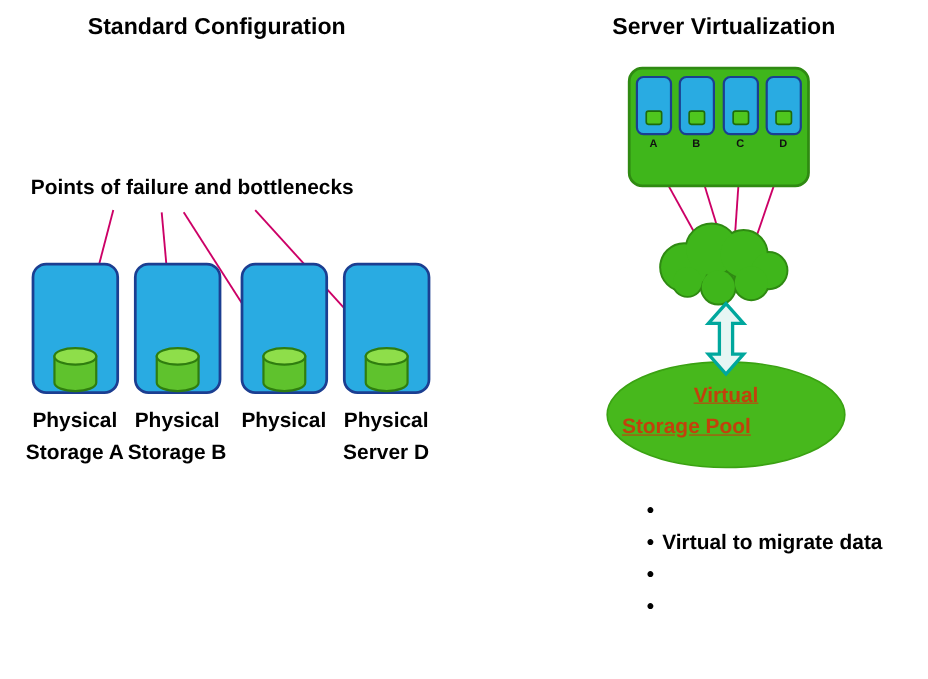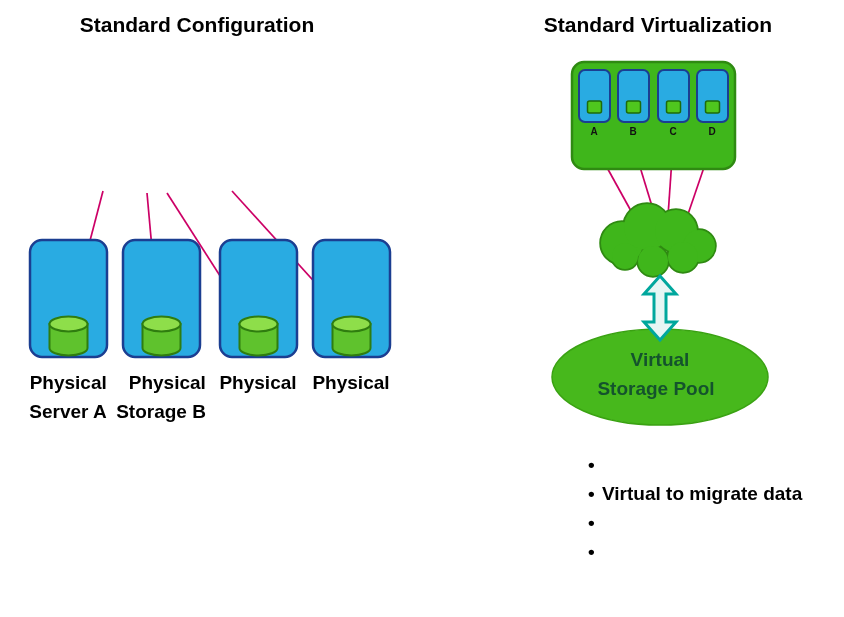--- a/index.html
+++ b/index.html
@@ -5,23 +5,23 @@
   html,body { margin:0; padding:0; background:#ffffff; }
   .canvas {
     position:relative; width:844px; height:617px; background:#ffffff;
     font-family:"Liberation Sans", sans-serif; font-weight:bold; color:#000;
     overflow:hidden;
   }
   svg.layer { position:absolute; left:0; top:0; }
   .abs { position:absolute; }
   .title { font-size:21px; white-space:nowrap; transform:translateX(-50%); }
   .caption { font-size:19px; white-space:nowrap; }
-  .srv-label { font-size:19px; text-align:right; transform:translateX(-50%); line-height:29px; white-space:nowrap; }
+  .srv-label { font-size:19px; text-align:center; transform:translateX(-50%); line-height:29px; white-space:nowrap; }
   .host-letter { font-size:10px; transform:translateX(-50%); color:#111; }
-  .pool-text { font-size:19px; color:#14532d; transform:translateX(-50%); white-space:nowrap; text-align:right; }
+  .pool-text { font-size:19px; color:#c2410c; transform:translateX(-50%); white-space:nowrap; text-align:right;text-decoration:underline; }
   .bullets { font-size:19px; line-height:29px; }
   .bullet-row { display:flex; align-items:baseline; }
   .bullet-row .dot { width:14px; display:inline-block; }
 </style>
 </head>
 <body>
 
 <div class="canvas">
 
   <svg class="layer" width="844" height="617" viewBox="0 0 844 617">
@@ -105,45 +105,47 @@
       </g>
     </g>
 
     <ellipse cx="660" cy="377" rx="108" ry="48" fill="#47b81c" stroke="#3aa212" stroke-width="1.5"></ellipse>
 
     <polygon points="660,276 676,294 666,294 666,322 676,322 660,340 644,322 654,322 654,294 644,294" fill="#e6f6f4" stroke="#00a79d" stroke-width="3"></polygon>
   </svg>
 
   <div class="abs title" style="left:197px; top:13px;">Standard Configuration</div>
 
-  <div class="abs title" style="left:658px; top:13px;">Standard Virtualization</div>
+  <div class="abs title" style="left:658px; top:13px;">Server Virtualization</div>
 
+  <div class="abs caption" style="left:28px; top:160px;">Points of failure and bottlenecks</div>
 
   <div class="abs srv-label" style="left:68px; top:368px;">
     <div>Physical</div>
-    <div>Server A</div>
+    <div>Storage A</div>
   </div>
   <div class="abs srv-label" style="left:161px; top:368px;">
     <div>Physical</div>
     <div>Storage B</div>
   </div>
   <div class="abs srv-label" style="left:258px; top:368px;">
     <div>Physical</div>
   </div>
   <div class="abs srv-label" style="left:351px; top:368px;">
     <div>Physical</div>
+    <div>Server D</div>
   </div>
 
   <div class="abs host-letter" style="left:594px; top:126px;">A</div>
   <div class="abs host-letter" style="left:633px; top:126px;">B</div>
   <div class="abs host-letter" style="left:673px; top:126px;">C</div>
   <div class="abs host-letter" style="left:712px; top:126px;">D</div>
 
   <div class="abs pool-text" style="left:660px; top:349px;">Virtual</div>
-  <div class="abs pool-text" style="left:656px; top:378px;">Storage Pool</div>
+  <div class="abs pool-text" style="left:624px; top:378px;">Storage Pool</div>
 
   <div class="abs bullets" style="left:588px; top:450px;">
     <div class="bullet-row">
       <span class="dot">•</span>
     </div>
     <div class="bullet-row">
       <span class="dot">•</span>
       <span>Virtual to migrate data</span>
     </div>
     <div class="bullet-row">

